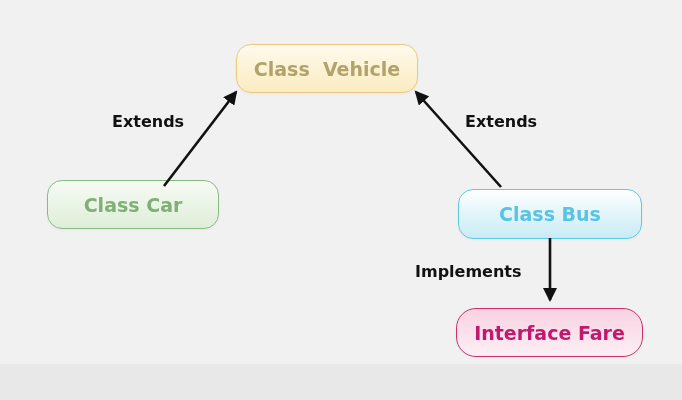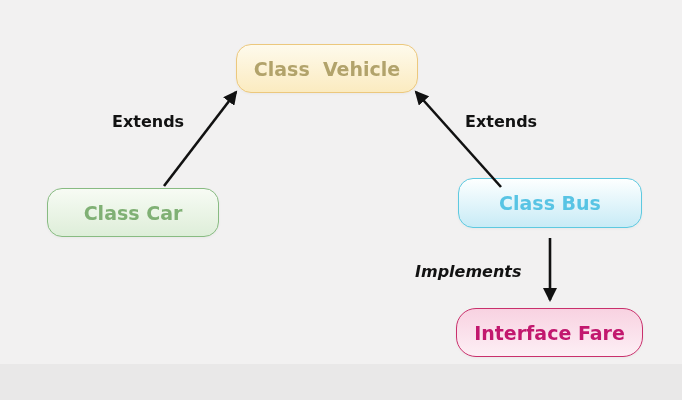--- a/index.html
+++ b/index.html
@@ -33,34 +33,34 @@
     border: 1.6px solid var(--border, #999);
     background: linear-gradient(180deg, var(--fill-top, #fff), var(--fill-bottom, #eee));
     color: var(--text, #333);
     font-weight: 700;
     font-size: 19px;
     white-space: pre;
     box-shadow: 0 1px 3px rgba(0,0,0,0.04);
     z-index: 2;
   }
   .node-vehicle { left: 236px; top: 44px;  width: 180px; height: 47px; }
-  .node-car     { left: 47px;  top: 188px; width: 170px; height: 47px; }
-  .node-bus     { left: 458px; top: 178px; width: 182px; height: 48px; }
+  .node-car     { left: 47px;  top: 180px; width: 170px; height: 47px; }
+  .node-bus     { left: 458px; top: 189px; width: 182px; height: 48px; }
   .node-fare    { left: 456px; top: 308px; width: 185px; height: 47px; border-radius: 20px; }
   .edge-label {
     position: absolute;
     color: #121212;
     font-weight: 700;
     font-size: 16px;
     z-index: 4;
     white-space: pre;
   }
   .label-extends-left  { left: 112px; top: 112px; }
   .label-extends-right { left: 465px; top: 112px; }
-  .label-implements    { left: 415px; top: 262px; font-style: italic; }
+  .label-implements    { left: 415px; top: 262px; }
 </style>
 </head>
 <body>
 
 <div class="canvas">
 
   <svg class="edge-layer" width="682" height="400" viewBox="0 0 682 400" xmlns="http://www.w3.org/2000/svg">
     <defs>
       <marker id="arrowhead" markerUnits="userSpaceOnUse" markerWidth="15" markerHeight="14" refX="12" refY="7" orient="auto">
         <path d="M0,0 L14,7 L0,14 Z" fill="#111111"></path>

